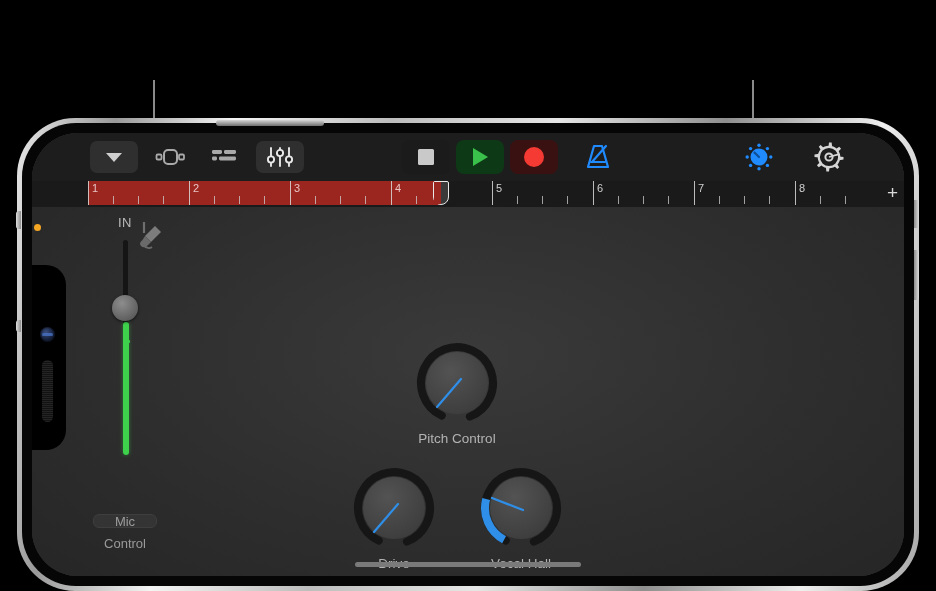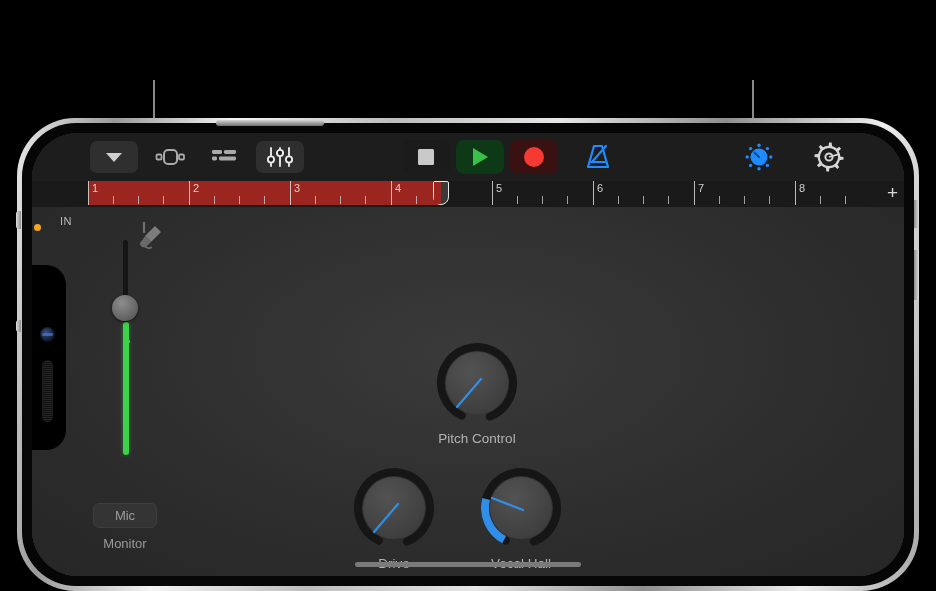--- a/index.html
+++ b/index.html
@@ -138,40 +138,40 @@
   }
 
   
   .panel {
     position:absolute; left:0; top:74px; width:872px; height:369px;
     background:radial-gradient(ellipse at 50% 40%,#3a3a3a 0%,#2e2e2e 55%,#262626 100%);
   }
 
   
   .fader-col { position:absolute; top:0; width:130px; height:369px; }
-  .fader-label { position:absolute; top:8px; width:100%; font-size:11px; color:#b9b9b9; letter-spacing:.5px; }
+  .fader-label { position:absolute; top:8px; width:100%; text-align:center; font-size:13px; color:#b9b9b9; letter-spacing:.5px; }
   .fader-track {
     position:absolute; top:33px; left:50%; margin-left:-2px;
     width:5px; height:215px; border-radius:3px; background:#151515;
   }
   .fader-green {
     position:absolute; left:50%; margin-left:-2.5px; bottom:0;
     width:6px; border-radius:3px; background:#3ed14c;
     box-shadow:0 0 4px rgba(62,209,76,.45);
   }
   .fader-tick { position:absolute; left:50%; margin-left:-3px; width:7px; height:3px; background:#3ed14c; border-radius:1px; }
   .fader-knob {
     position:absolute; left:50%; margin-left:-13px;
     width:26px; height:26px; border-radius:50%;
     background:radial-gradient(circle at 38% 32%,#8d8d8d,#6a6a6a 55%,#4d4d4d 100%);
     box-shadow:0 1px 3px rgba(0,0,0,.6);
   }
   .pill-btn {
     position:absolute; bottom:48px; left:50%; margin-left:-32px;
-    width:64px; height:25px; border-radius:6px;
+    width:64px; height:14px; border-radius:6px;
     background:#343434; border:1px solid #3e3e3e;
     display:flex; align-items:center; justify-content:center;
     font-size:13px; color:#9b9b9b;
   }
   .pill-caption {
     position:absolute; bottom:25px; left:0; width:100%; text-align:center;
     font-size:13px; color:#9a9a9a;
   }
 
   .plug-icon { position:absolute; left:74px; top:14px; width:32px; height:32px; }
@@ -370,26 +370,26 @@
             <path d="M21 5 L27 11 L17 21 L11 15 Z" fill="#7c7c7c"></path>
             <path d="M11 15 L17 21 L14 24 Q10 28 7 25 Q4.5 22 8.5 19 Z" fill="#6a6a6a"></path>
             <path d="M9 24 Q14 29 18 26" fill="none" stroke="#6a6a6a" stroke-width="1.8"></path>
           </svg>
           <div class="fader-track">
             <div class="fader-green" style="height:133px;"></div>
             <div class="fader-tick" style="top:100px;"></div>
           </div>
           <div class="fader-knob" style="top:88px;"></div>
           <div class="pill-btn">Mic</div>
-          <div class="pill-caption">Monitor</div>
-        </div>
-
-
-
-        <div class="knob" style="left:383px; top:134px;margin-left:20px;">
+          <div class="pill-caption">Control</div>
+        </div>
+
+
+
+        <div class="knob" style="left:383px; top:134px;">
           <svg width="84" height="84" viewBox="0 0 84 84">
             <circle cx="42" cy="42" r="36" fill="none" stroke="#161616" stroke-width="8" stroke-dasharray="197 229" stroke-linecap="round" transform="rotate(115 42 42)"></circle>
             <circle cx="42" cy="42" r="31" fill="url(#kg2)"></circle>
             <defs>
               <radialGradient id="kg2" cx="40%" cy="32%" r="78%">
                 <stop offset="0%" stop-color="#535353"></stop>
                   <stop offset="100%" stop-color="#3b3b3b"></stop>
               </radialGradient>
             </defs>
             <line x1="46" y1="38" x2="22" y2="66" stroke="#2f8fe8" stroke-width="2.2" stroke-linecap="round"></line>

